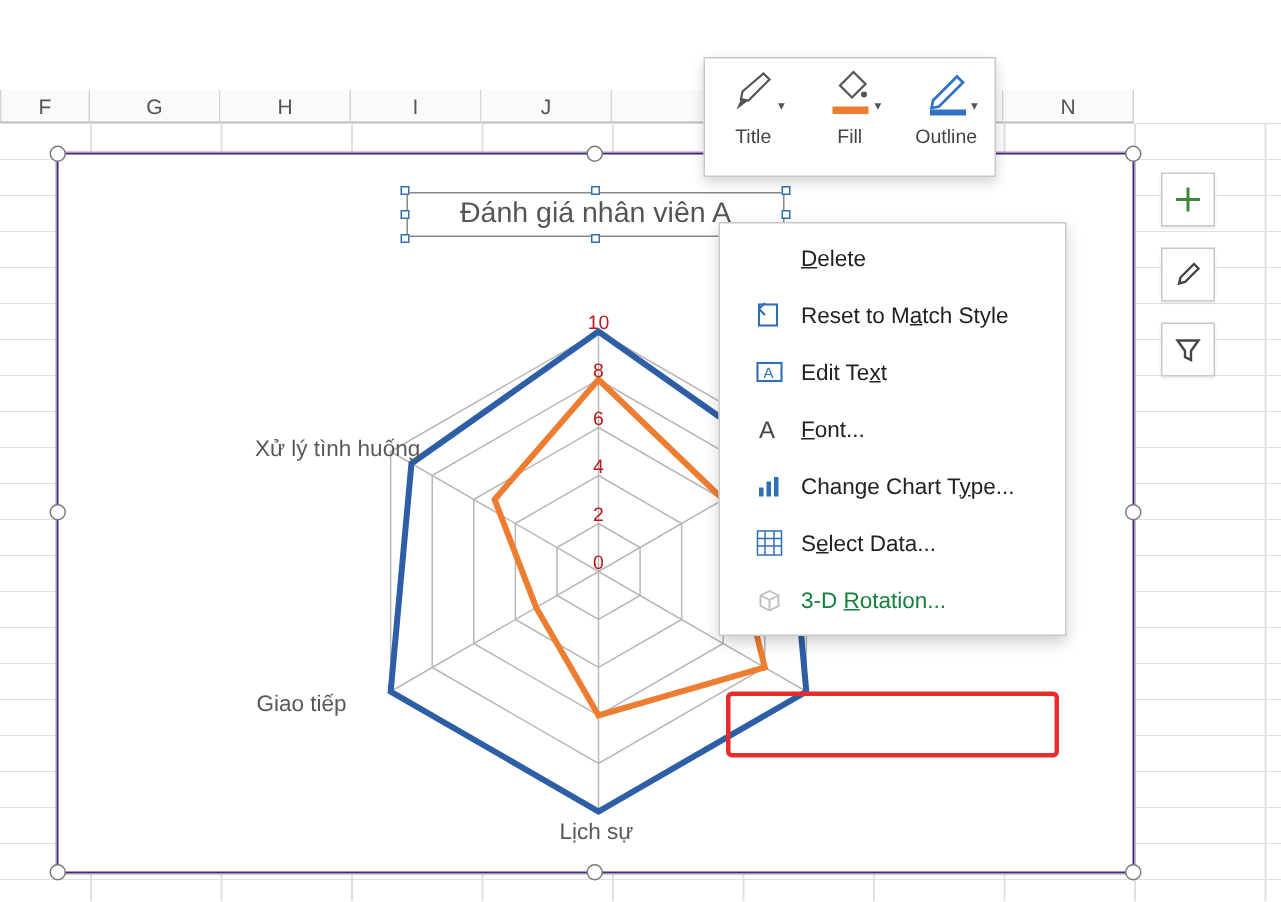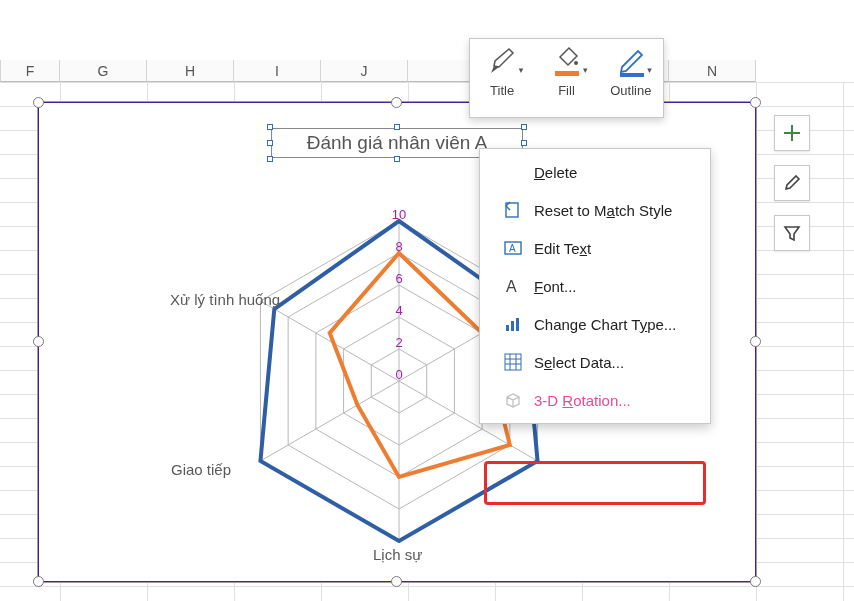--- a/index.html
+++ b/index.html
@@ -29,33 +29,33 @@
   .chart-title-wrap .dot { position:absolute; width:6px; height:6px; border:1px solid #2f6fb5; background:#fff; }
   .chart-title-wrap .d1{left:-4px;top:-4px;} .chart-title-wrap .d2{right:-4px;top:-4px;}
   .chart-title-wrap .d3{left:-4px;bottom:-4px;} .chart-title-wrap .d4{right:-4px;bottom:-4px;}
   .chart-title-wrap .d5{left:calc(50% - 3px);top:-4px;} .chart-title-wrap .d6{left:calc(50% - 3px);bottom:-4px;}
   .chart-title-wrap .d7{left:-4px;top:calc(50% - 3px);} .chart-title-wrap .d8{right:-4px;top:calc(50% - 3px);}
   .chart-title { text-align:center; font-size:19px; color:#555; line-height:30px; }
 
   
   .radar-holder { position:absolute; left:60px; top:68px; width:540px; height:400px; }
   .axis-label { position:absolute; font-size:15px; color:#595959; white-space:nowrap; }
-  .tick-label { position:absolute; font-size:13px; color:#a21caf; text-align:center; width:30px; }
+  .tick-label { position:absolute; font-size:13px; color:#b91c1c; text-align:center; width:30px; }
 
   
   .mini-toolbar { position:absolute; left:469px; top:38px; width:195px; height:80px; background:#fff; border:1px solid #c8c8c8; box-shadow:0 3px 8px rgba(0,0,0,.18); display:flex; justify-content:space-around; align-items:flex-start; padding-top:6px; }
   .mini-item { width:55px; text-align:center; font-size:13px; color:#444; }
   .mini-icon { width:30px; height:34px; margin:0 auto 4px; position:relative; }
   .mini-caret { font-size:9px; position:absolute; right:-6px; bottom:4px; color:#555; }
   .mini-style svg, .mini-fill svg, .mini-outline svg { display:block; }
 
   
   .context-menu { position:absolute; left:479px; top:148px; width:232px; background:#fff; border:1px solid #c8c8c8; box-shadow:0 4px 10px rgba(0,0,0,.2); padding:4px 12px; }
   .menu-item { display:flex; align-items:center; height:38px; padding:0 12px; font-size:15px; color:#222; gap:12px; }
-  .menu-item.disabled { color:#ec4899; }
+  .menu-item.disabled { color:#15803d; }
   .menu-item .mi-icon { width:18px; height:18px; flex:0 0 18px; }
   .menu-item .mi-text u { text-decoration: underline; }
   .highlight-frame { position:absolute; left:484px; top:461px; width:222px; height:44px; border:3px solid #e82c2c; border-radius:4px; pointer-events:none; }
 
   
   .side-buttons { position:absolute; left:774px; top:115px; }
   .side-btn { width:36px; height:36px; background:#fff; border:1px solid #c8c8c8; margin-bottom:14px; display:flex; align-items:center; justify-content:center; box-shadow:0 1px 2px rgba(0,0,0,.1); }
 
 </style>
 </head>

